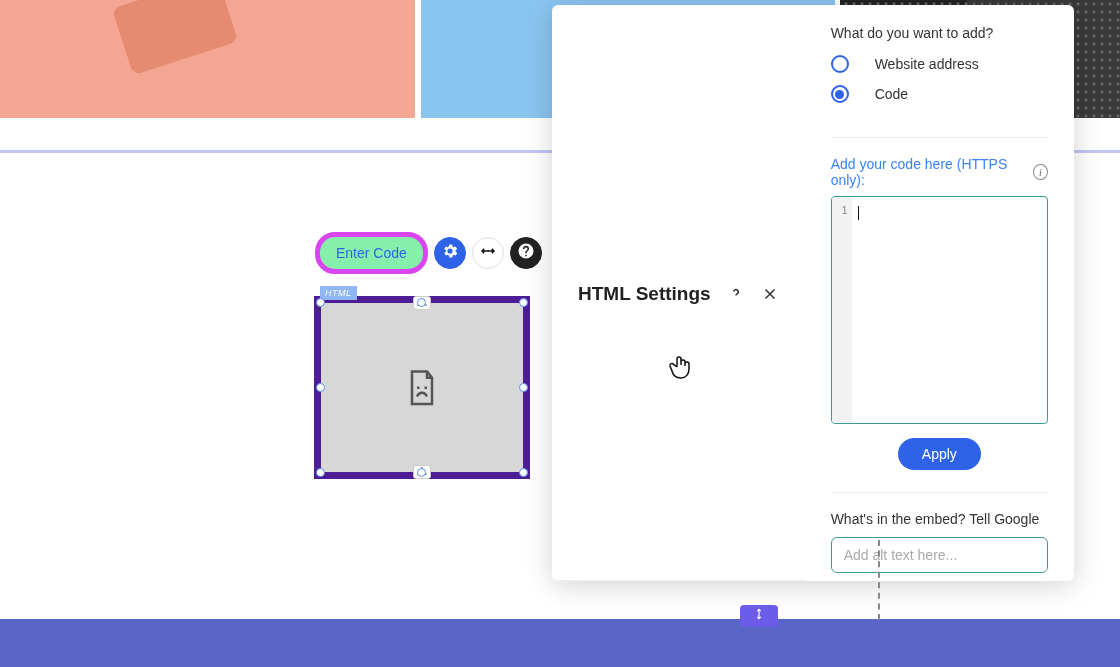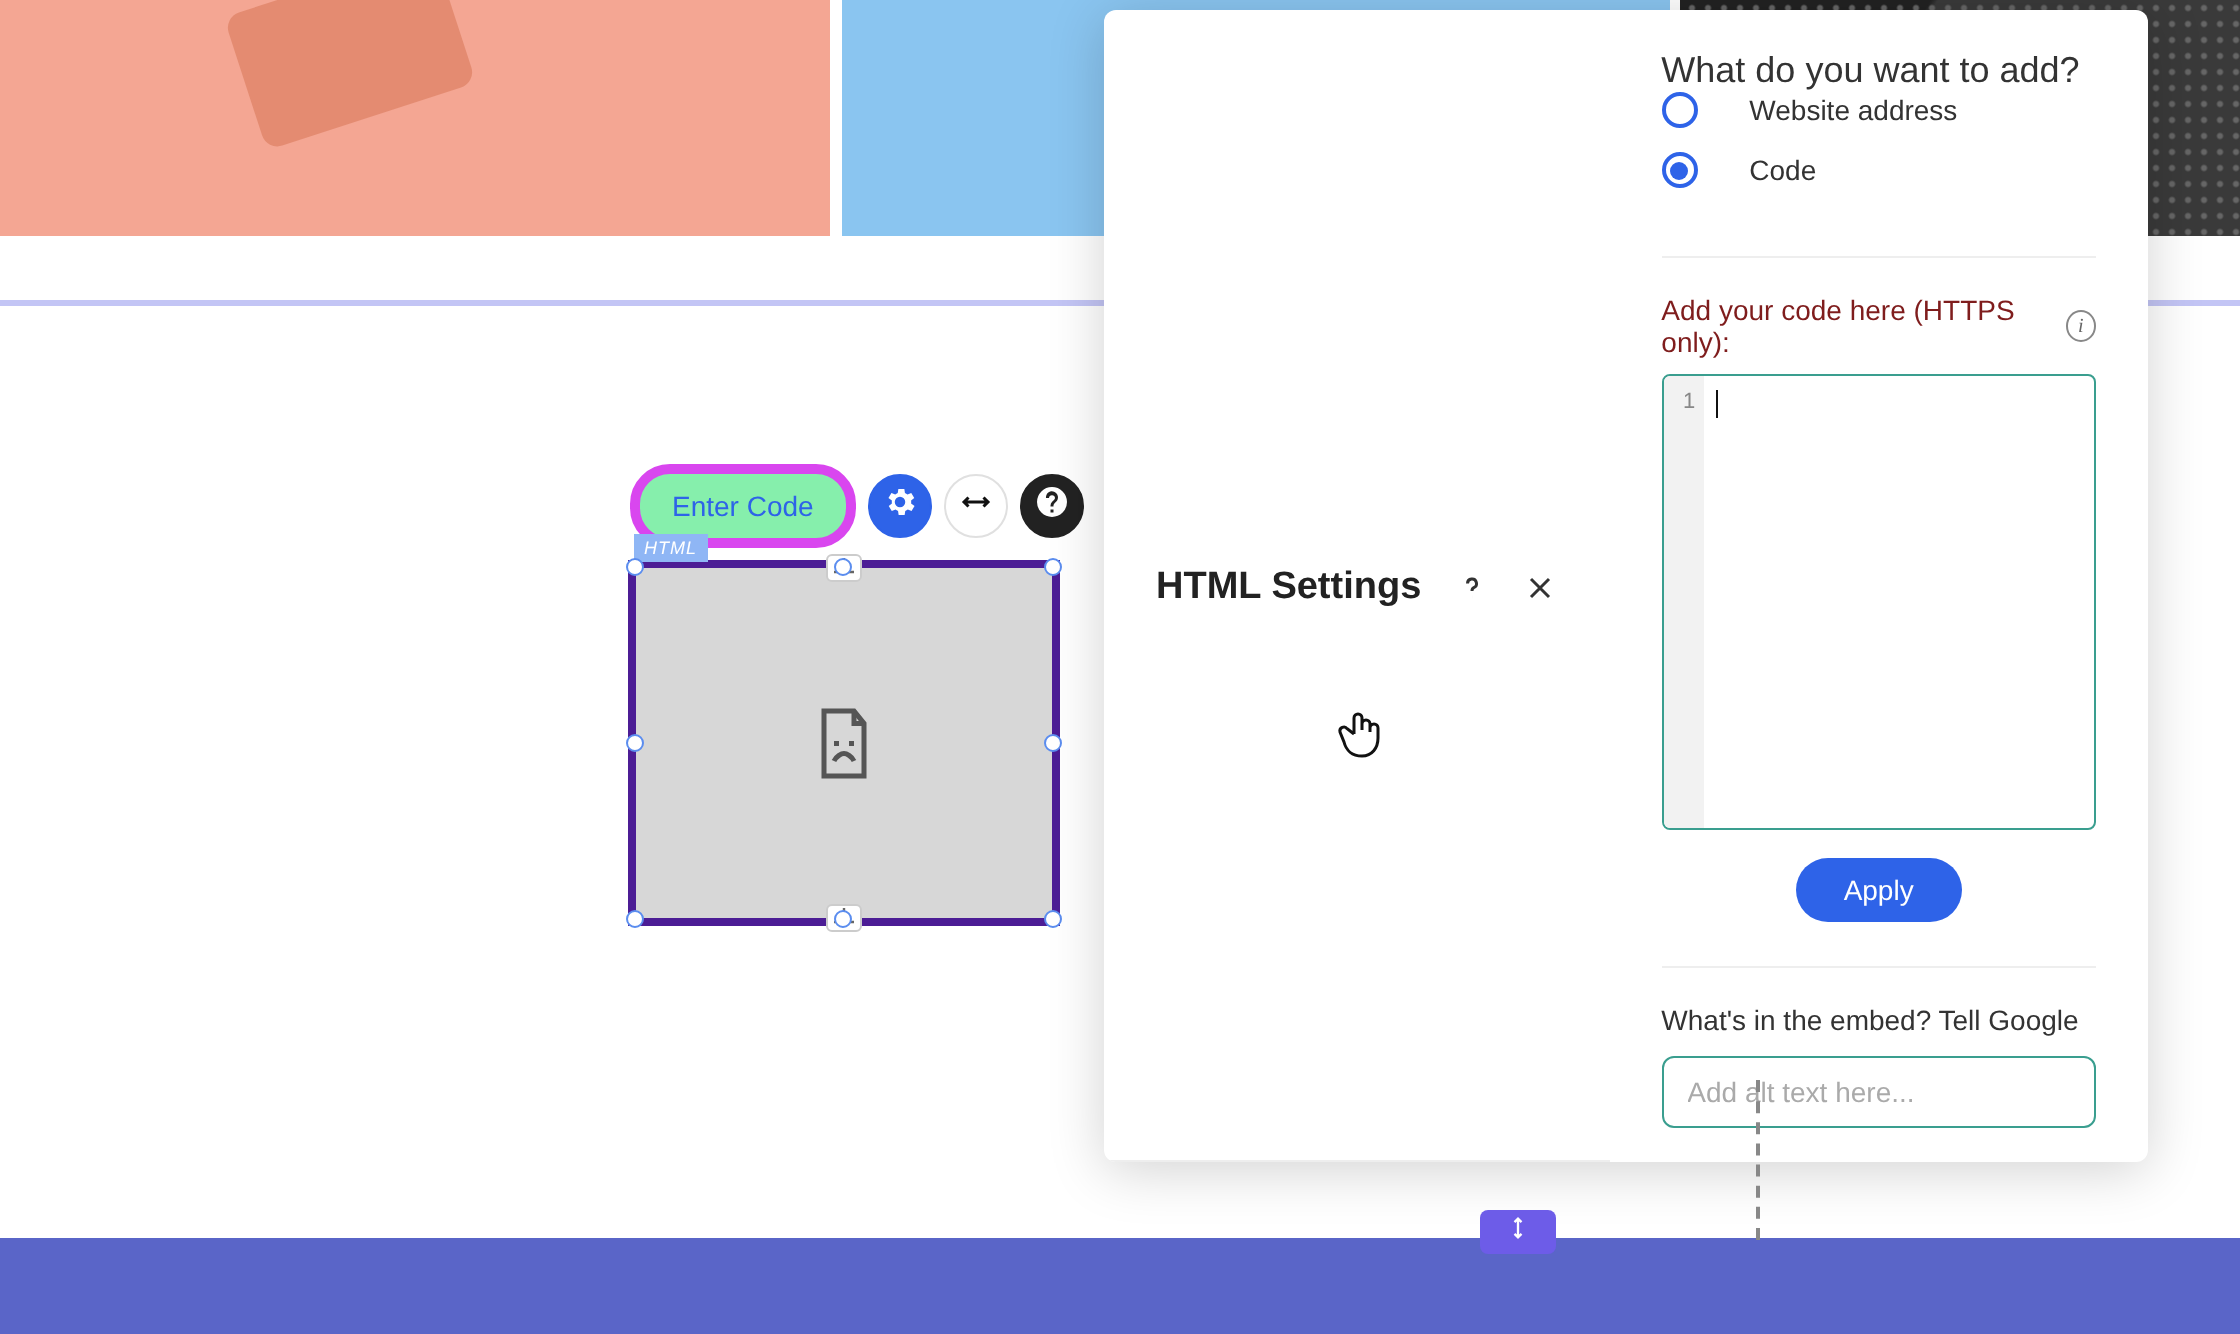--- a/index.html
+++ b/index.html
@@ -77,26 +77,26 @@
       background: #fff;
       border: 1px solid #e0e0e0;
     }
     .icon-btn.primary { background: #2e63e8; border-color: #2e63e8; }
     .icon-btn.dark { background: #222; border-color: #222; }
     .icon-btn svg { width: 18px; height: 18px; }
 
     
     .widget-box {
       position: absolute;
-      top: 280px;
+      top: 296px;
       left: 314px;
       width: 216px;
       height: 183px;
       background: #d7d7d7;
-      border: 4px solid #4c1d95;
+      border: 7px solid #4c1d95;
       font-style: italic;
     }
     .widget-label {
       position: absolute;
       top: -17px; left: -1px;
       background: #8fb6f5;
       color: #fff;
       font-size: 9px;
       padding: 2px 5px;
       letter-spacing: 0.5px;
@@ -180,22 +180,23 @@
       overflow: auto;
       display: flex;
       flex-direction: column;
     }
     .section {
       padding-bottom: 22px;
       border-bottom: 1px solid #eee;
       margin-bottom: 18px;
     }
     .question {
-      font-size: 18px;
+      font-size: 14px;
       color: #333;
+      margin-bottom: 14px;
     }
     .radio-row {
       display: flex;
       align-items: center;
       gap: 26px;
       margin-bottom: 12px;
       font-size: 14px;
       color: #333;
       cursor: pointer;
     }
@@ -214,21 +215,21 @@
       border-radius: 50%;
     }
     .code-label-row {
       display: flex;
       align-items: center;
       justify-content: space-between;
       margin-bottom: 8px;
     }
     .code-label {
       font-size: 14px;
-      color: #7f1d1d;
+      color: #3b82f6;
     }
     .info-ico {
       width: 16px; height: 16px;
       border: 1px solid #888;
       border-radius: 50%;
       display: flex;
       align-items: center;
       justify-content: center;
       font-size: 10px;
       color: #666;

